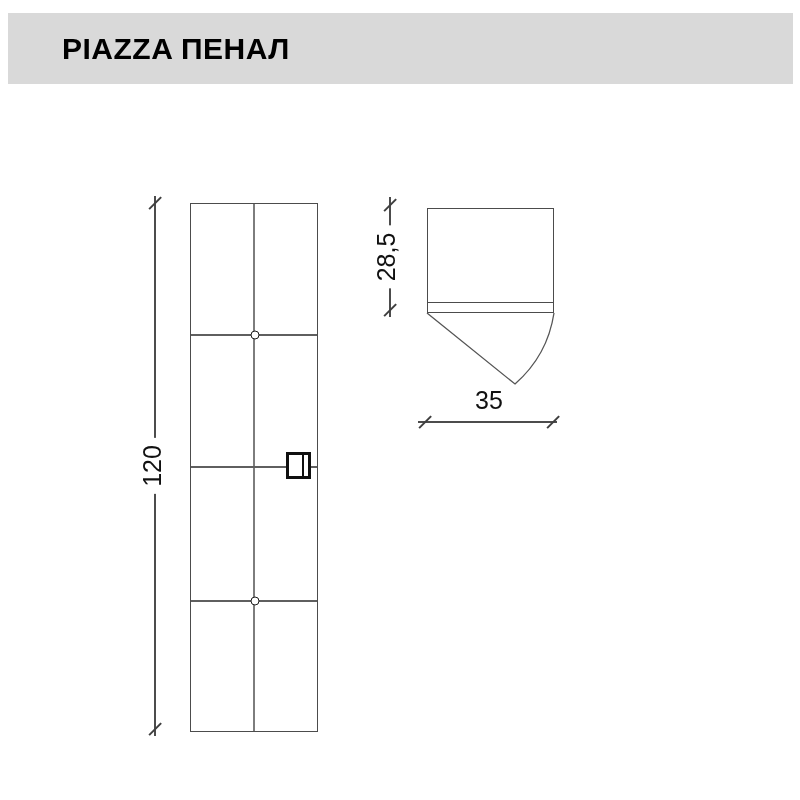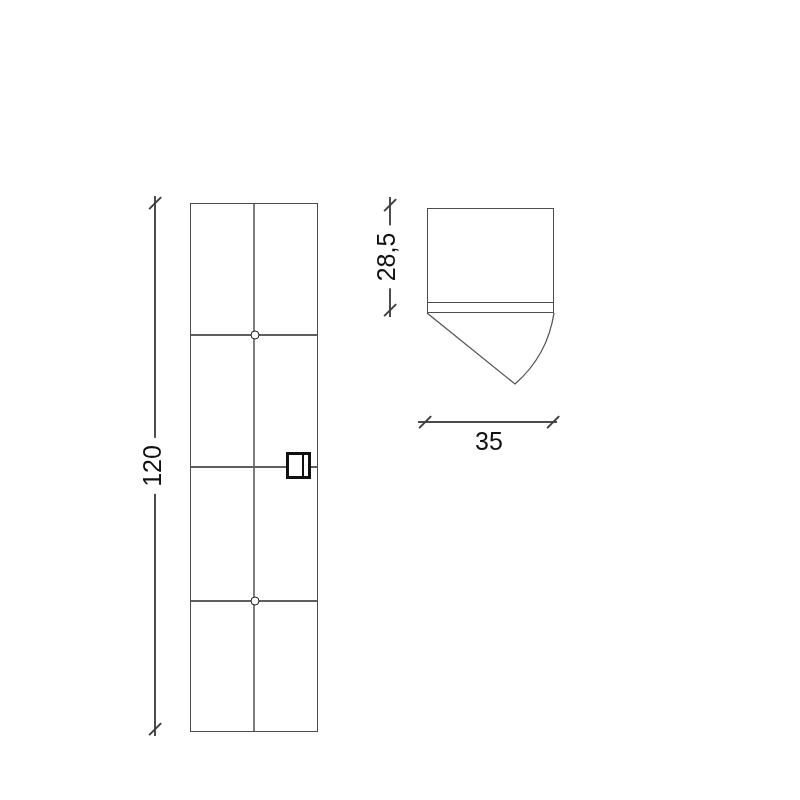--- a/index.html
+++ b/index.html
@@ -61,20 +61,23 @@
   }
   .top-view .front-panel-line{position:absolute;left:0;top:93px;width:100%;height:1.3px;background:var(--line);}
   .door-swing{position:absolute;left:410px;top:305px;width:170px;height:95px;}
 
 </style>
 </head>
 <body>
 
 <div class="stage">
 
+  <header class="titlebar">
+    <h1>PIAZZA ПЕНАЛ</h1>
+  </header>
 
   <div class="front-view">
     <div class="center-line"></div>
     <div class="shelf s1"></div>
     <div class="shelf s2"></div>
     <div class="shelf s3"></div>
     <div class="knob" style="left:64px;top:131px;"></div>
     <div class="knob" style="left:64px;top:397px;"></div>
     <div class="handle">
       <div class="inner"></div>
@@ -95,15 +98,15 @@
   </svg>
 
   <div class="vline" style="left:389.4px;top:197px;height:120px;"></div>
   <div class="tick" style="left:390px;top:205px;"></div>
   <div class="tick" style="left:390px;top:310px;"></div>
   <div class="dimlabel rot" style="left:386px;top:257px;">28,5</div>
 
   <div class="hline" style="left:418px;top:421.4px;width:139px;"></div>
   <div class="tick" style="left:425px;top:422px;"></div>
   <div class="tick" style="left:553px;top:422px;"></div>
-  <div class="dimlabel" style="left:489px;top:441px;">35</div>
+  <div class="dimlabel" style="left:489px;top:400px;">35</div>
 
 </div>
 
 </body></html>

